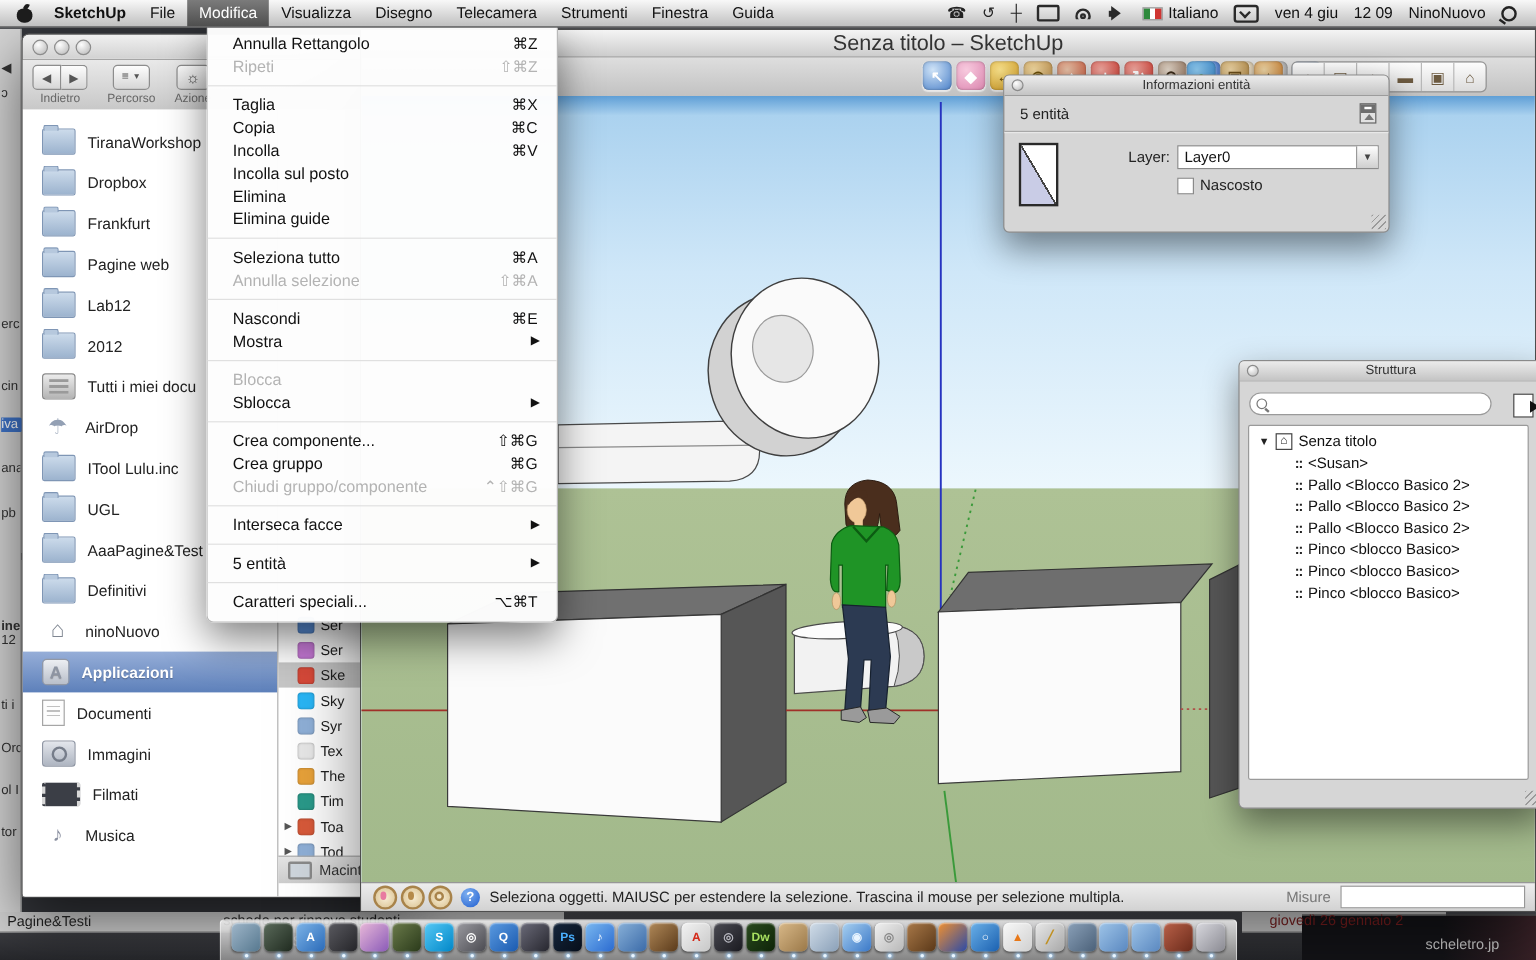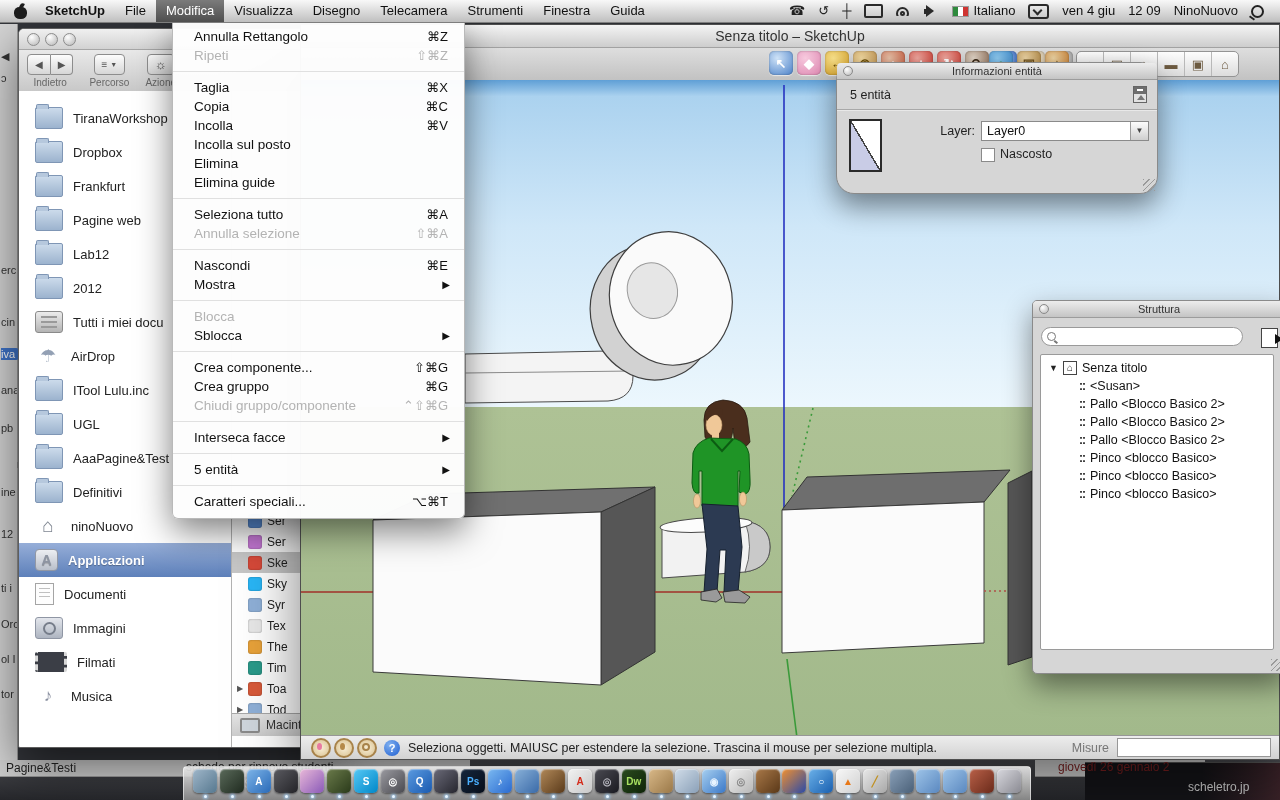--- a/index.html
+++ b/index.html
@@ -86,21 +86,21 @@
   .lrow{display:flex;align-items:center;height:21px;padding-left:5px;}
   .lrow.selected{background:#c6c6c6;}
   .tri{width:11px;font-size:8px;color:#555;flex:none;}
   .lic{width:14px;height:14px;border-radius:3px;background:var(--ic,#9ab);margin-right:5px;flex:none;box-shadow:inset 0 0 2px rgba(0,0,0,.35);}
   .f-foot{position:absolute;left:0;right:0;bottom:11px;height:22px;background:linear-gradient(#e4e4e4,#cccccc);border-top:1px solid #a8a8a8;display:flex;align-items:center;padding-left:8px;font-size:12px;color:#333;}
   .comp-ic{width:16px;height:11px;border:2px solid #8a8a8a;border-radius:2px;background:#cfd6dd;margin-right:6px;}
   
   #su{position:absolute;left:300px;top:24px;width:980px;height:736px;z-index:30;border:1px solid #4e4e4e;box-sizing:border-box;
       box-shadow:0 20px 55px rgba(0,0,0,.5);background:#c9c9c9;}
   .su-title{height:22px;background:linear-gradient(#f4f4f4,#cdcdcd);border-bottom:1px solid #a2a2a2;text-align:center;
-            font-size:14px;color:#333;line-height:22px;}
+            font-size:18px;color:#333;line-height:22px;}
   .su-toolbar{position:relative;height:32px;background:linear-gradient(#dedede,#c2c2c2);border-bottom:1px solid #8c8c8c;}
   .tool{position:absolute;top:3px;width:24px;height:24px;border-radius:5px;
         background:radial-gradient(circle at 35% 30%,var(--c1,#ddd),var(--c2,#888));
         box-shadow:inset 0 0 2px rgba(0,0,0,.35),0 1px 1px rgba(255,255,255,.6);
         display:flex;align-items:center;justify-content:center;font-size:13px;font-weight:bold;}
   .tool span{color:var(--gc,#fff);}
   .segwrap{position:absolute;left:775px;top:3px;display:flex;border:1px solid #949494;border-radius:5px;overflow:hidden;
            background:linear-gradient(#fdfdfd,#dcdcdc);height:24px;}
   .seg{width:26px;display:flex;align-items:center;justify-content:center;border-right:1px solid #b8b8b8;font-size:13px;color:#6c5a40;}
   .seg:last-child{border-right:none;}
@@ -118,21 +118,21 @@
   .measure-label{color:#777;margin-right:8px;}
   .measure-input{width:148px;height:15px;border:1px solid #979797;background:#fff;}
   
   .panel{position:absolute;background:#d6d6d6;border:1px solid #8a8a8a;border-radius:5px;z-index:40;box-shadow:0 12px 28px rgba(0,0,0,.45);}
   .panel-title{height:16px;background:linear-gradient(#ececec,#c4c4c4);border-bottom:1px solid #9c9c9c;border-radius:4px 4px 0 0;
                text-align:center;font-size:11px;color:#333;line-height:16px;position:relative;}
   .close-dot{position:absolute;left:6px;top:3px;width:10px;height:10px;border-radius:50%;border:1px solid #8a8a8a;
              background:radial-gradient(circle at 35% 30%,#fff,#b8b8b8);box-sizing:border-box;}
   .rsz{position:absolute;right:2px;bottom:2px;width:12px;height:12px;
        background:repeating-linear-gradient(135deg,#9a9a9a 0 1px,transparent 1px 4px);}
-  #entity-panel{left:836px;top:62px;width:320px;height:130px;border-radius:18px;}
+  #entity-panel{left:836px;top:62px;width:320px;height:130px;}
   .e-count{position:absolute;left:13px;top:25px;font-size:12.5px;color:#222;}
   .e-collapse{position:absolute;right:10px;top:23px;width:14px;height:17px;border:1px solid #666;
               background:linear-gradient(#6e6e6e 0 45%,#e2e2e2 45%);box-sizing:border-box;}
   .e-collapse::before{content:"";position:absolute;left:3px;top:2px;width:6px;height:2px;background:#fff;}
   .e-collapse::after{content:"";position:absolute;left:3px;bottom:2px;width:0;height:0;border-left:4px solid transparent;border-right:4px solid transparent;border-bottom:5px solid #777;}
   .e-div{position:absolute;left:0;right:0;top:46px;height:1px;background:#a8a8a8;box-shadow:0 1px 0 #e8e8e8;}
   .e-thumb{position:absolute;left:12px;top:56px;width:29px;height:49px;background:#fff;border:2px solid #2a2a2a;
            background-image:linear-gradient(to bottom left,#fff 0 49%,#444 49% 52%,#c9cce6 52%);}
   .e-layer-label{position:absolute;left:96px;top:61px;width:42px;text-align:right;font-size:12.5px;color:#222;}
   .e-select{position:absolute;left:144px;top:58px;width:168px;height:20px;background:#fff;border:1px solid #8a8a8a;box-sizing:border-box;
@@ -185,21 +185,21 @@
       <div class="frag" style="top: 316px;">cin</div>
 
       <div class="frag sel" style="top: 348px;">iva</div>
 
       <div class="frag" style="top: 384px;">ana</div>
 
       <div class="frag" style="top: 422px;">pb</div>
 
       <div class="frag" style="top: 458px; margin-left: 16px;">nkf</div>
 
-      <div class="frag" style="top: 486px;">ine</div>
+      <div class="frag" style="top: 516px; font-weight: bold;">ine</div>
 
       <div class="frag" style="top: 528px;">12</div>
 
       <div class="frag" style="top: 582px;">ti i</div>
 
       <div class="frag" style="top: 618px;">Orc</div>
 
       <div class="frag" style="top: 653px;">ol I</div>
 
       <div class="frag" style="top: 688px;">tor</div>

